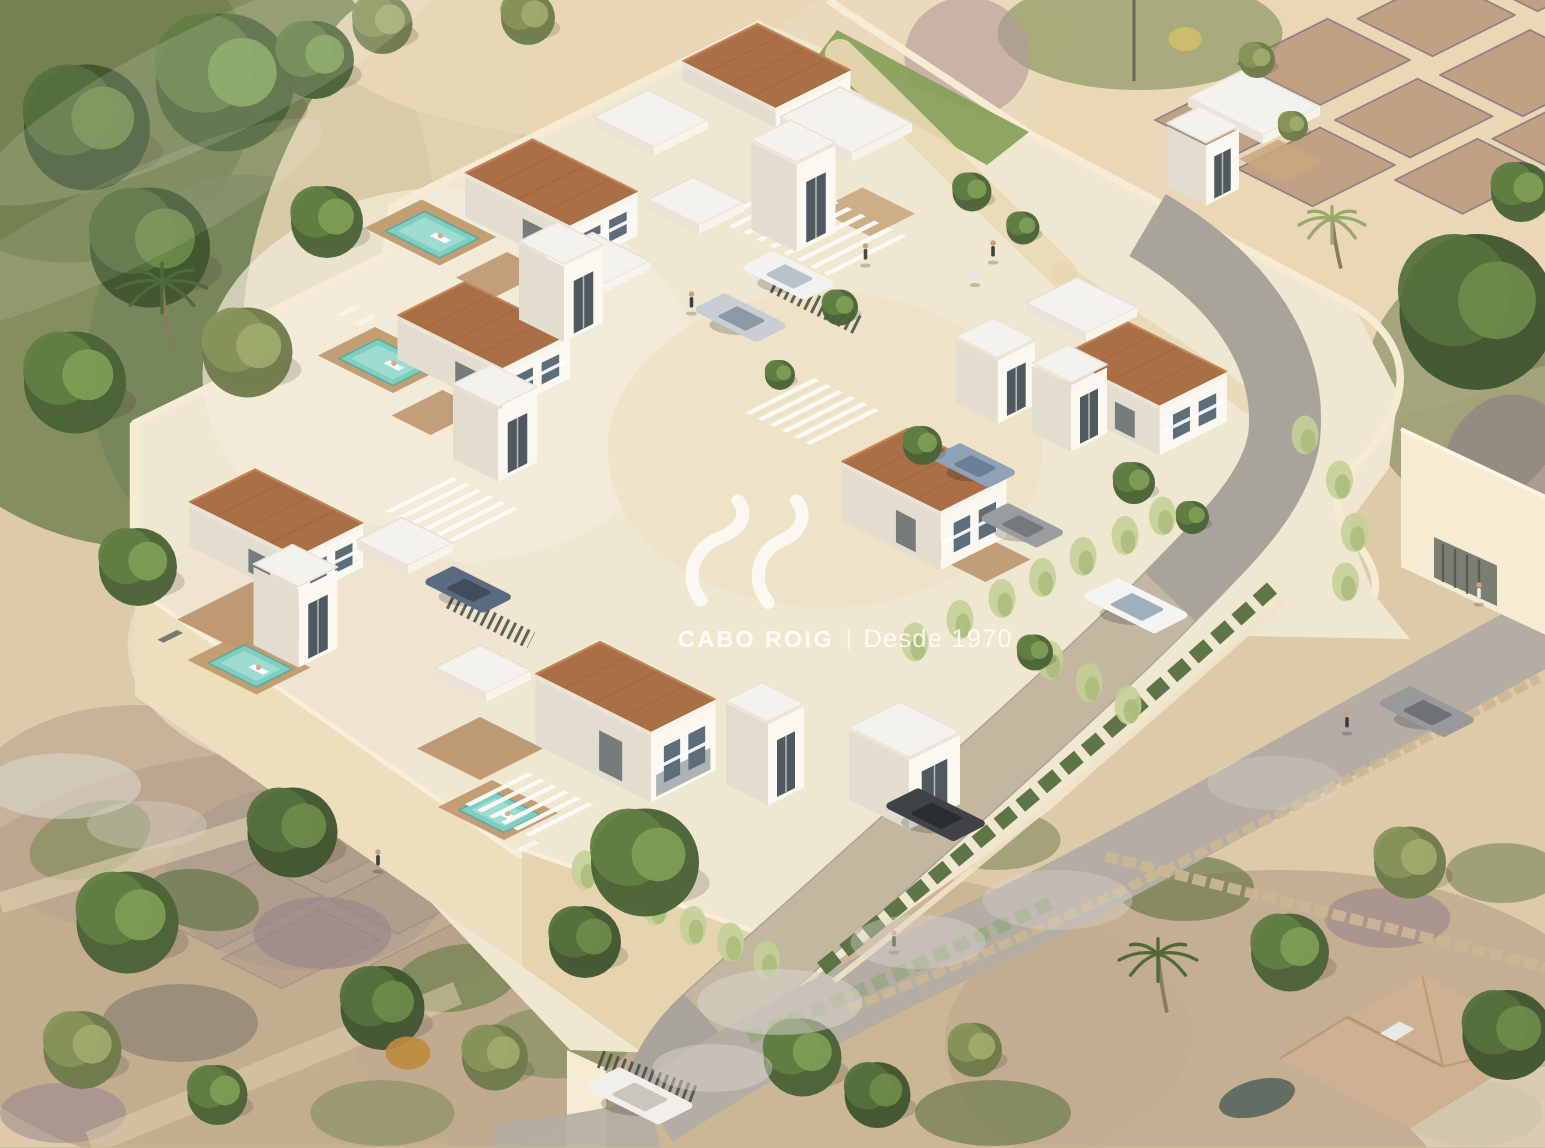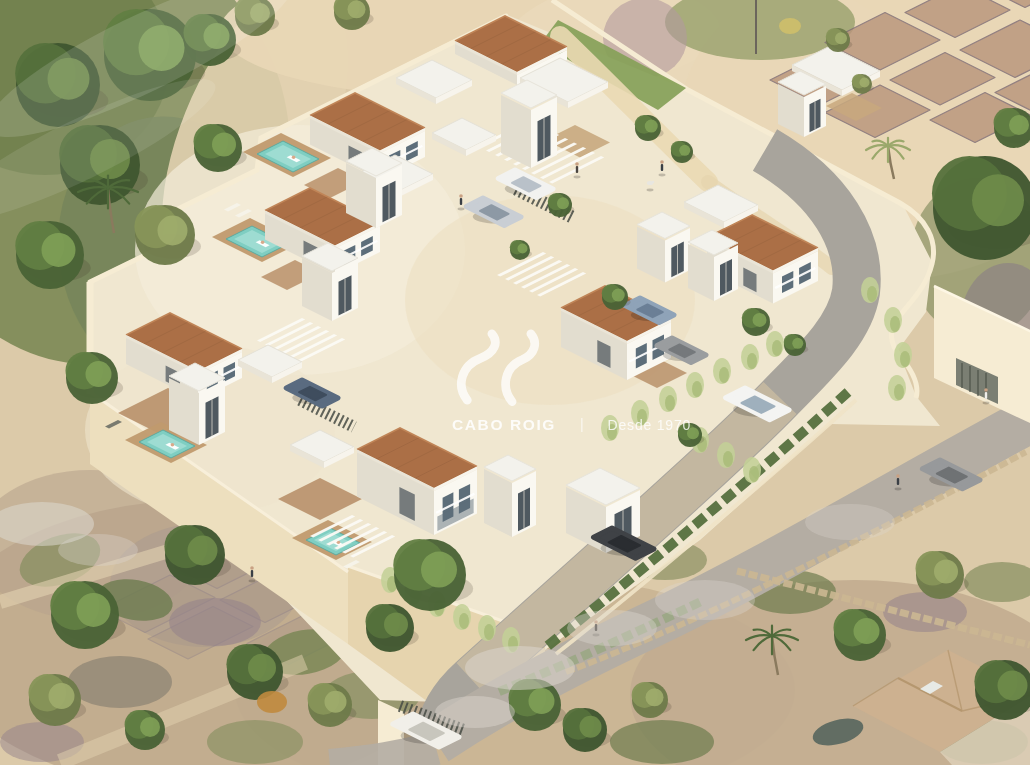--- a/index.html
+++ b/index.html
@@ -2,25 +2,25 @@
 <html><head>
 <meta charset="utf-8">
 <style>
   html,body{margin:0;padding:0;background:#b9a98d;}
   .stage{position:relative;width:1030px;height:765px;overflow:hidden;
          font-family:"Liberation Sans",sans-serif;background:#dccaa9;}
   .stage svg.scene{position:absolute;left:0;top:0;}
   .watermark{position:absolute;left:438px;top:328px;width:220px;height:112px;
              pointer-events:none;}
   .wm-logo{position:absolute;left:0;top:0;width:120px;height:78px;opacity:0.78;}
-  .wm-text{position:absolute;left:14px;top:88px;display:flex;align-items:baseline;gap:24px;
+  .wm-text{position:absolute;left:14px;top:88px;display:flex;align-items:baseline;gap:8px;
            color:rgba(255,255,255,0.86);white-space:nowrap;}
   .wm-brand{font-size:15.5px;font-weight:700;letter-spacing:1.6px;}
   .wm-sep{font-size:14px;font-weight:300;opacity:0.8;position:relative;top:-1px;}
-  .wm-tag{font-size:14px;font-weight:300;letter-spacing:0.8px;opacity:0.95;}
+  .wm-tag{font-size:17px;font-weight:300;letter-spacing:0.8px;opacity:0.95;}
 </style>
 </head>
 <body>
 
 <div class="stage">
   <svg class="scene" width="1030" height="765" viewBox="0 0 1030 765">
       <rect x="0" y="0" width="1030" height="765" fill="#dccaa9"></rect>
       <ellipse cx="95" cy="150" rx="195" ry="215" fill="#7f8b59" opacity="0.95"></ellipse>
       <ellipse cx="45" cy="60" rx="125" ry="115" fill="#71814e" opacity="0.9"></ellipse>
       <ellipse cx="175" cy="255" rx="115" ry="140" fill="#75855a" opacity="0.85" transform="rotate(-15 175 255)"></ellipse>

